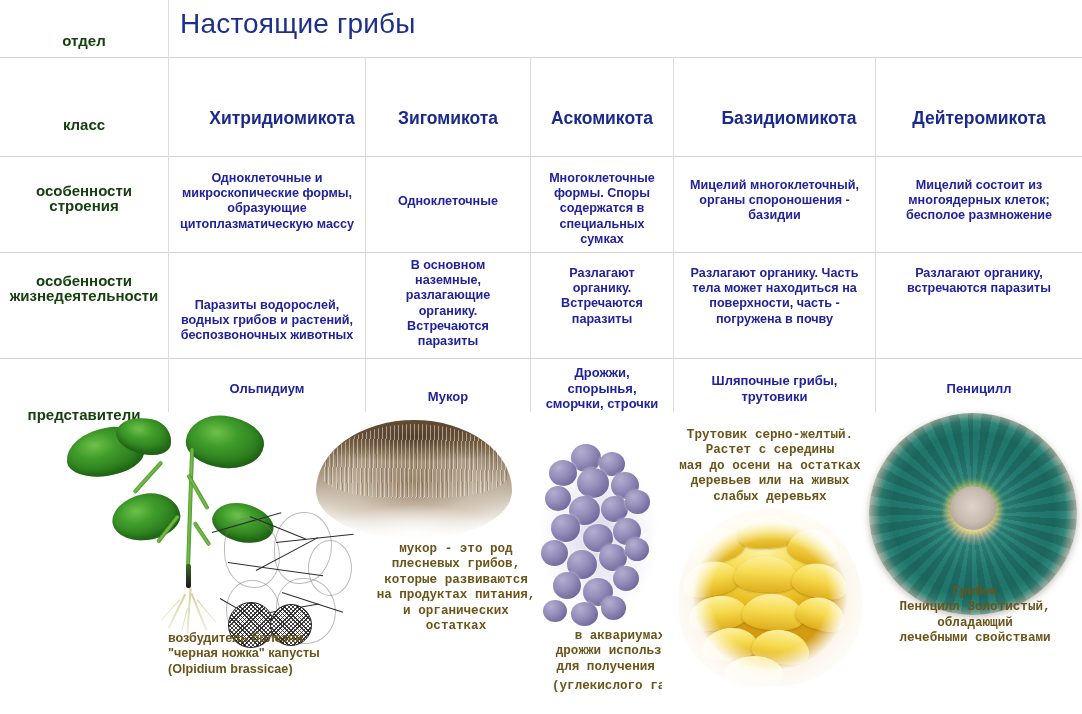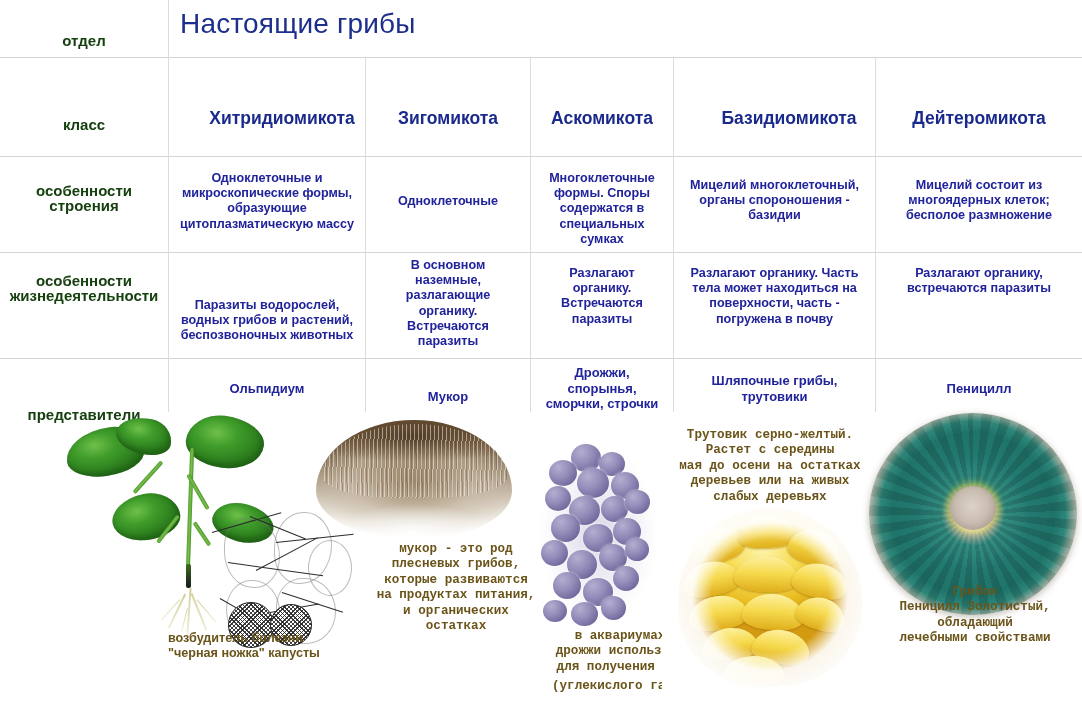--- a/index.html
+++ b/index.html
@@ -335,20 +335,21 @@
     <div class="hypha" style="left:222px; top:180px; width:64px;  transform:rotate(18deg);"></div>
     <div class="hypha" style="left:176px; top:206px; width:84px;  transform:rotate(-10deg);"></div>
 
     <div class="sporangium" style="left:168px; top:190px; width:46px; height:46px;"></div>
     <div class="sporangium" style="left:210px; top:192px; width:42px; height:42px;"></div>
   </div>
 
   <div class="caption left" style="left:168px; top:631px; width:230px;">
     <div>возбудитель болезни</div>
     <div>"черная ножка" капусты</div>
+    <div>(Olpidium brassicae)</div>
   </div>
 
   <div class="figbox" style="left:0; top:0; width:1082px; height:714px; pointer-events:none;">
     <div class="mucor-haze"></div>
     <div class="mucor"></div>
     <div class="mucor-fuzz"></div>
   </div>
 
   <div class="caption ctr" style="left:368px; top:542px; width:176px;">
     <div>мукор - это род</div>

